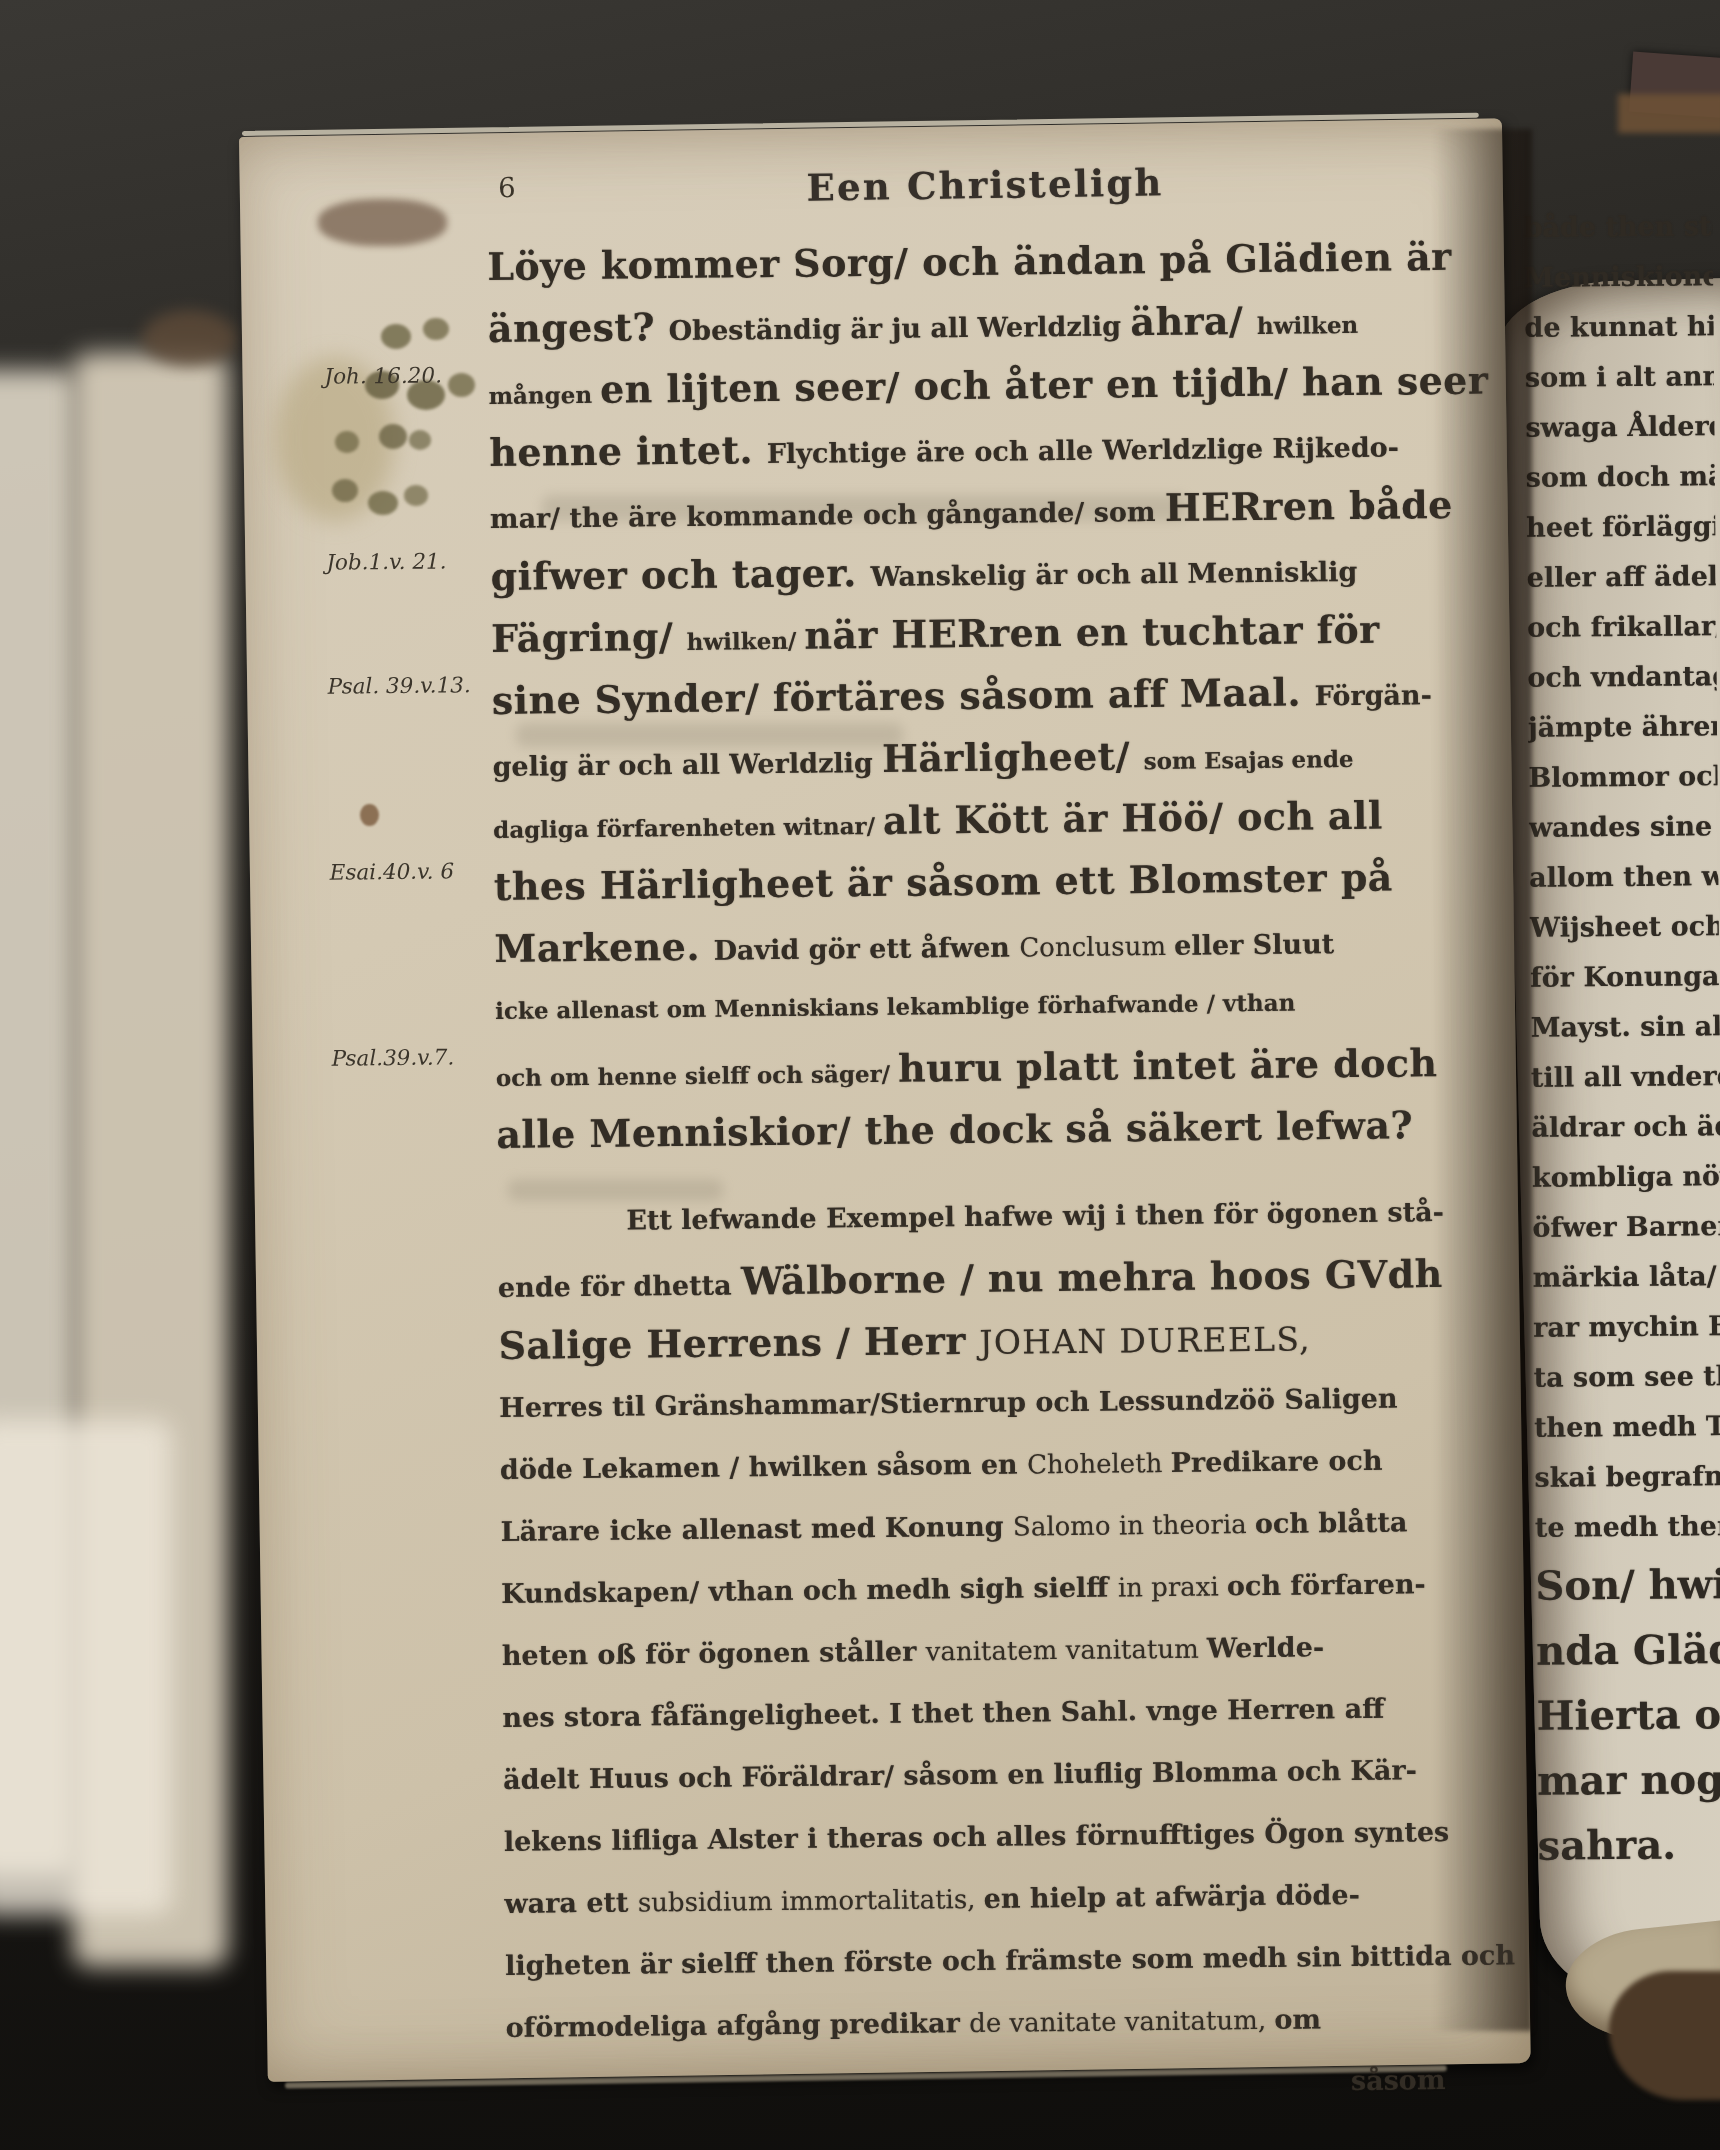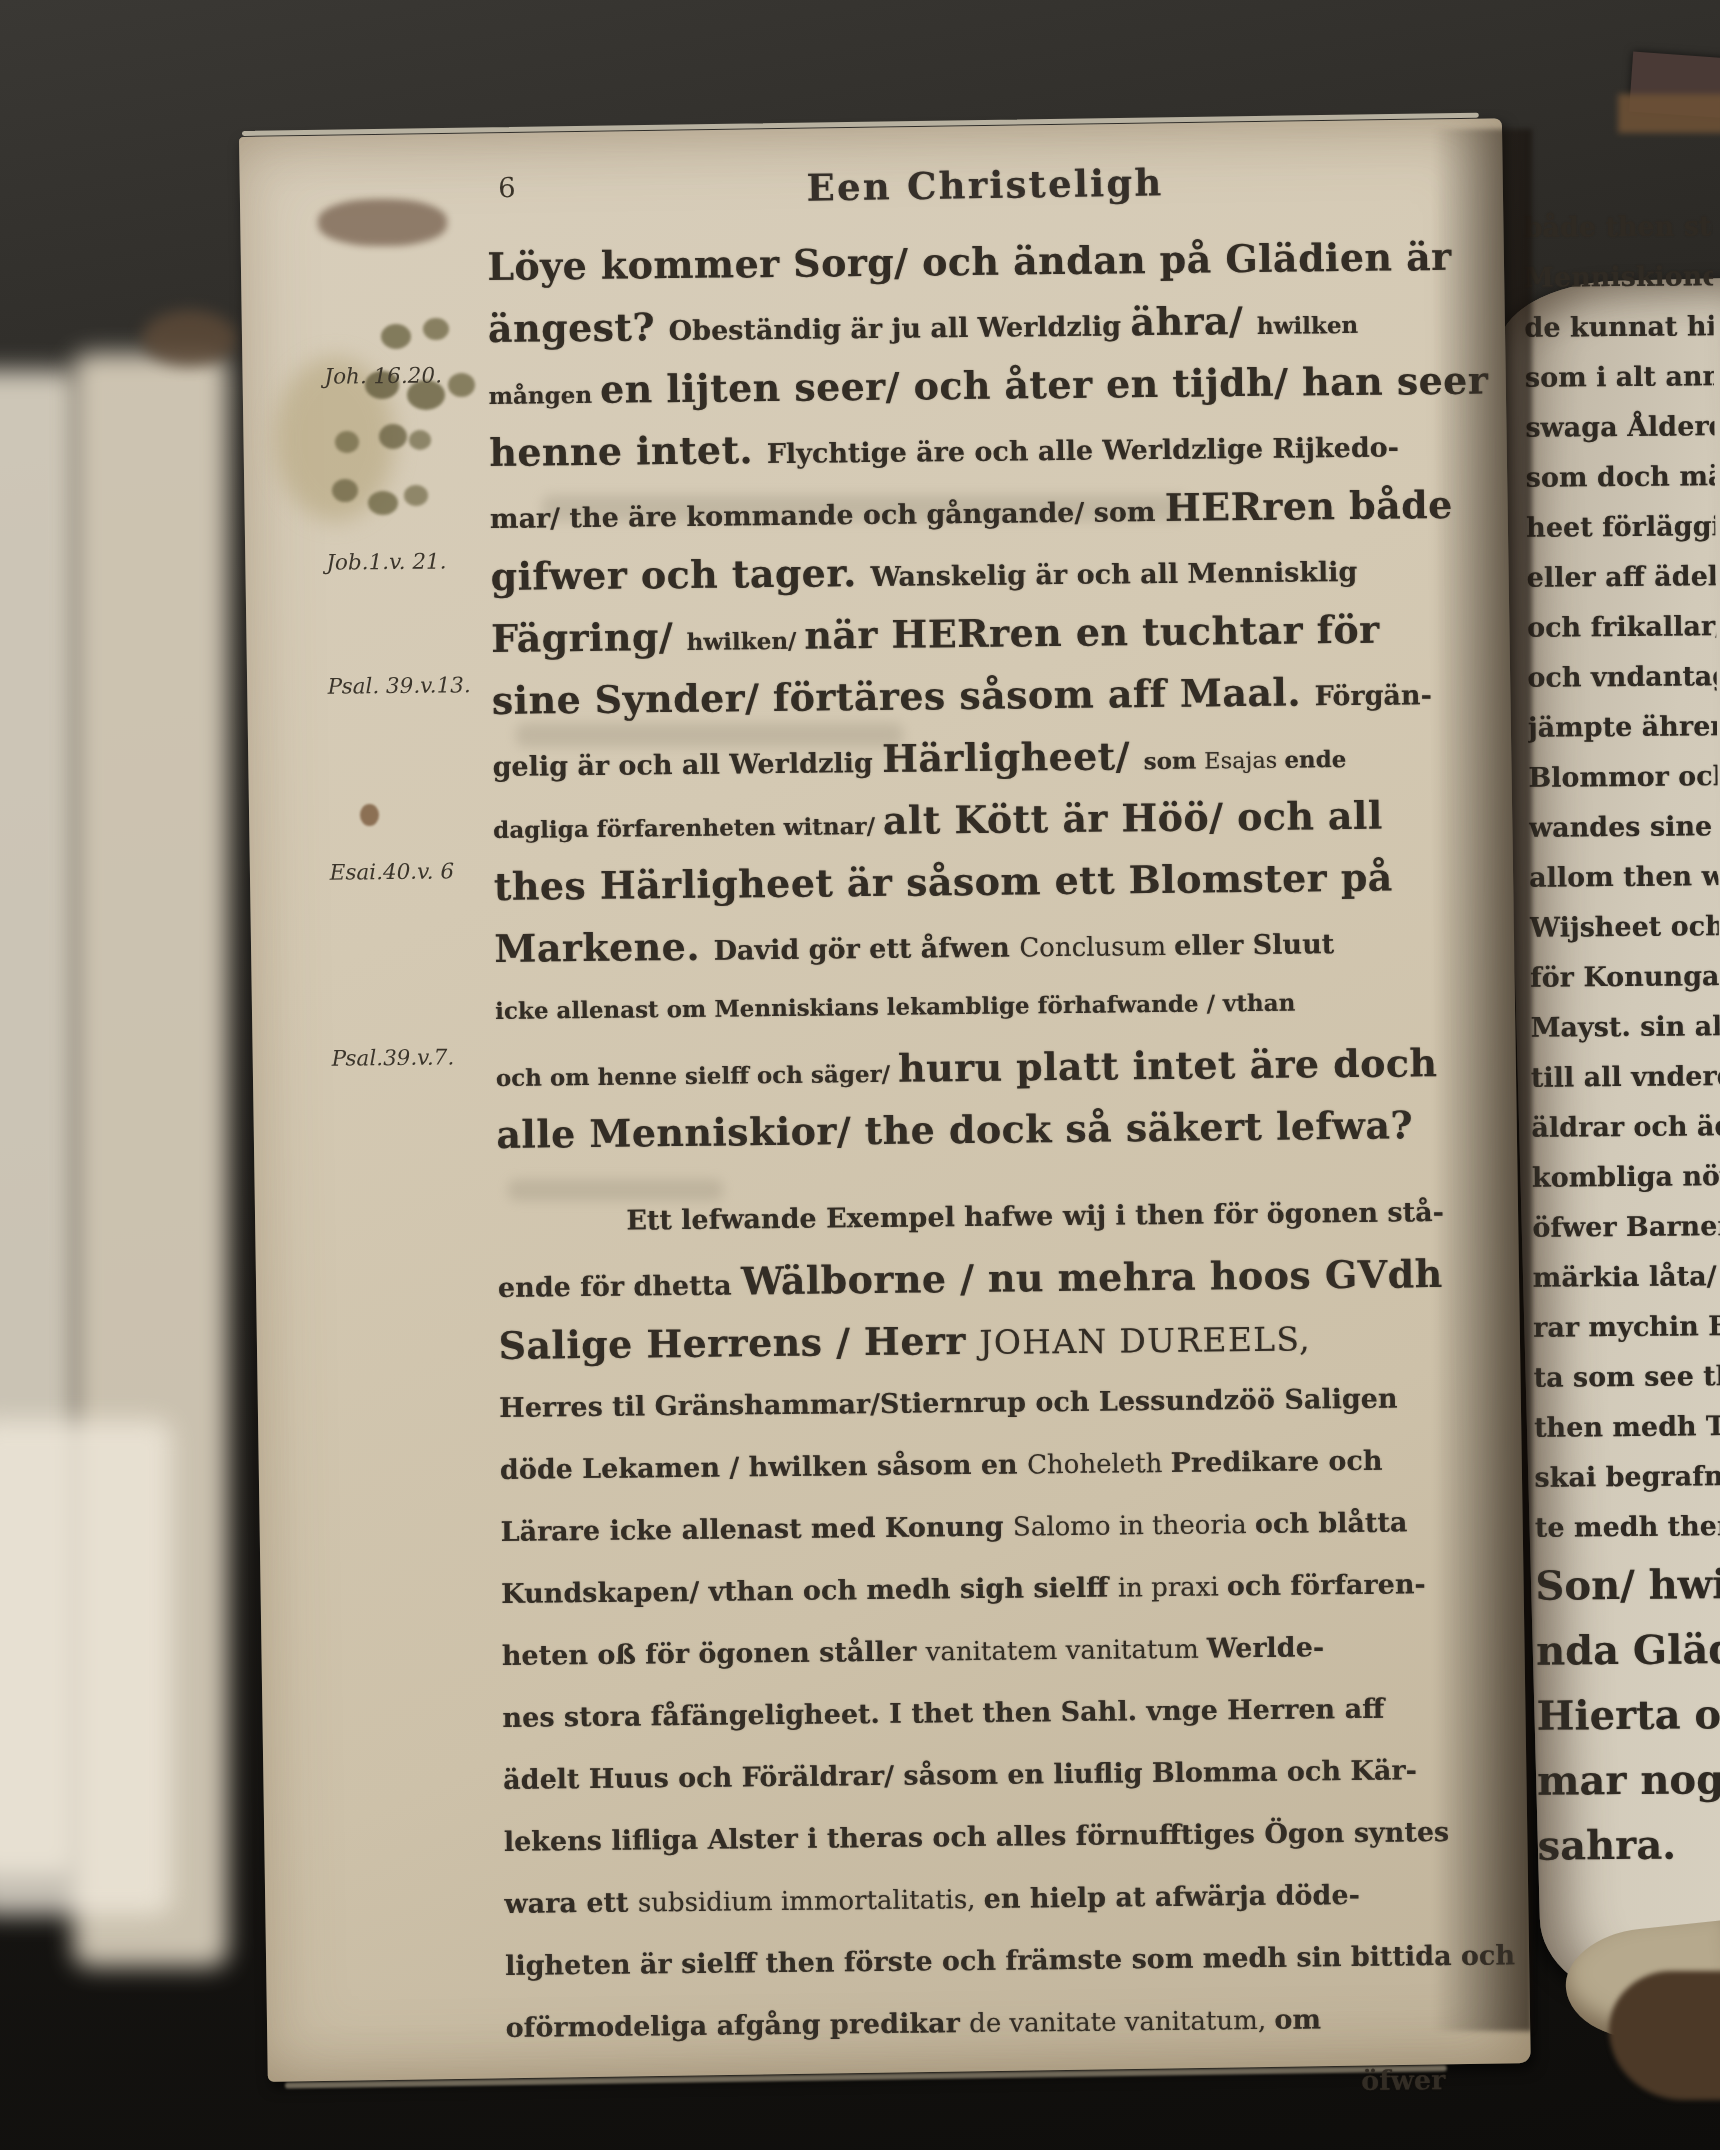--- a/index.html
+++ b/index.html
@@ -66,21 +66,21 @@
   .line{position:relative;height:62px;line-height:62px;white-space:nowrap;
         text-shadow:0 0 1.3px rgba(55,45,35,.5);}
   .line.gap{margin-top:25px;}
   .line.indent{padding-left:129px;}
   .line.catchword{text-align:right;padding-right:56px;}
   .seg-lg{font-size:38px;font-weight:bold;letter-spacing:0.4px;}
   .seg-md{font-size:27px;font-weight:bold;}
   .seg-sm{font-size:23px;font-weight:bold;}
   .seg-rm{font-size:26px;font-weight:normal;}
   .seg-rm-lg{font-size:33px;font-weight:normal;letter-spacing:1.3px;}
-  .seg-rm-sm{font-size:22.4px;font-weight:normal;}
+  .seg-rm-sm{font-size:22.4px;font-weight:bold;}
   .margin-note{position:absolute;left:-164px;top:2.6px;width:155px;
     font-size:21.5px;line-height:24px;font-style:italic;font-weight:normal;
     color:#3b352b;white-space:nowrap;text-shadow:none;}
 
   
   #cover-sliver{position:absolute;left:1631px;top:55px;width:99px;height:60px;
     background:#4a3a36;transform:rotate(4deg);box-shadow:0 0 8.6px rgba(0,0,0,.6);}
   #cover-fuzz{position:absolute;left:1618px;top:94px;width:108px;height:39px;
     background:#6d5136;filter:blur(3.4px);opacity:.9;}
   #right-page{
@@ -203,17 +203,17 @@
       <div class="line"><span class="seg-md">döde Lekamen / hwilken såsom en </span><span class="seg-rm">Choheleth </span><span class="seg-md">Predikare och</span></div>
       <div class="line"><span class="seg-md">Lärare icke allenast med Konung </span><span class="seg-rm">Salomo in theoria </span><span class="seg-md">och blåtta</span></div>
       <div class="line"><span class="seg-md">Kundskapen/ vthan och medh sigh sielff </span><span class="seg-rm">in praxi </span><span class="seg-md">och förfaren-</span></div>
       <div class="line"><span class="seg-md">heten oß för ögonen ståller </span><span class="seg-rm">vanitatem vanitatum </span><span class="seg-md">Werlde-</span></div>
       <div class="line"><span class="seg-md">nes stora fåfängeligheet. </span><span class="seg-md">I thet then Sahl. vnge Herren aff</span></div>
       <div class="line"><span class="seg-md">ädelt Huus och Föräldrar/ såsom en liuflig Blomma och Kär-</span></div>
       <div class="line"><span class="seg-md">lekens lifliga Alster i theras och alles förnufftiges Ögon syntes</span></div>
       <div class="line"><span class="seg-md">wara ett </span><span class="seg-rm">subsidium immortalitatis, </span><span class="seg-md">en hielp at afwärja döde-</span></div>
       <div class="line"><span class="seg-md">ligheten är sielff then förste och främste som medh sin bittida och</span></div>
       <div class="line"><span class="seg-md">oförmodeliga afgång predikar </span><span class="seg-rm">de vanitate vanitatum, </span><span class="seg-md">om</span></div>
-      <div class="line catchword"><span class="seg-md">öfwer</span></div>
+      <div class="line catchword"><span class="seg-md">såsom</span></div>
     </div>
 
 </div>
 
 
 </body></html>

